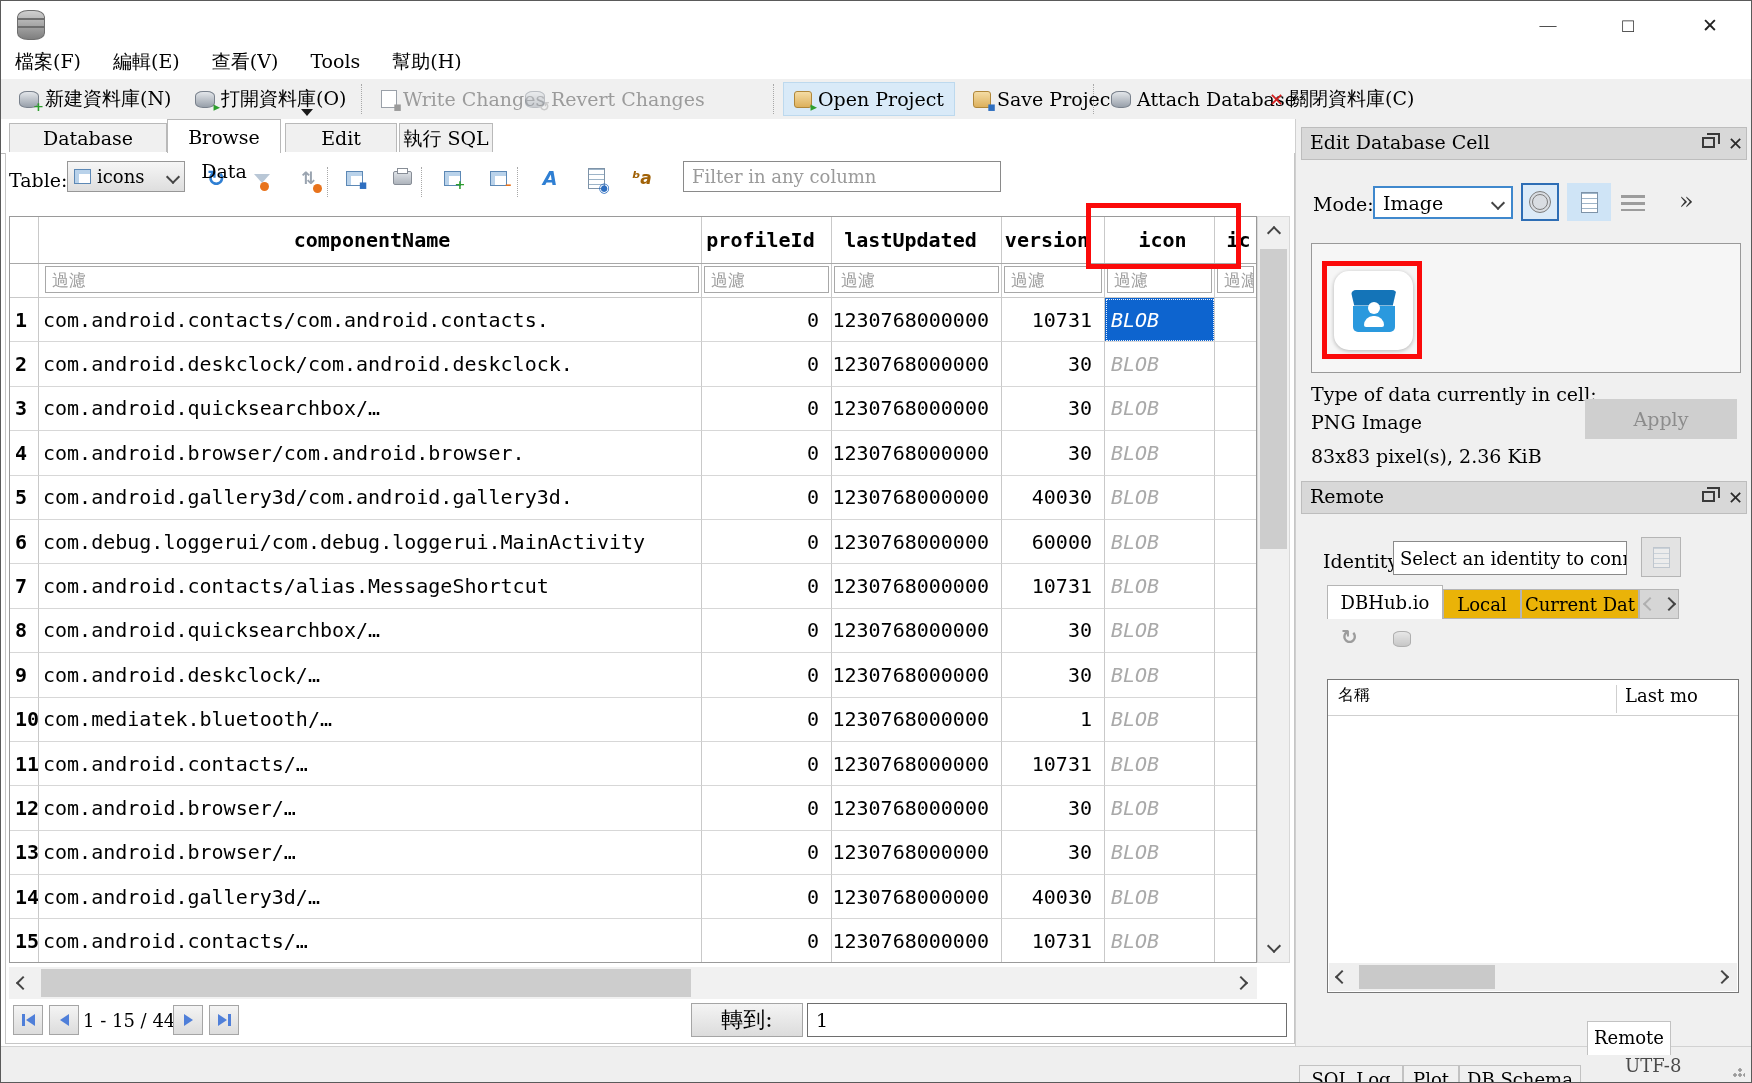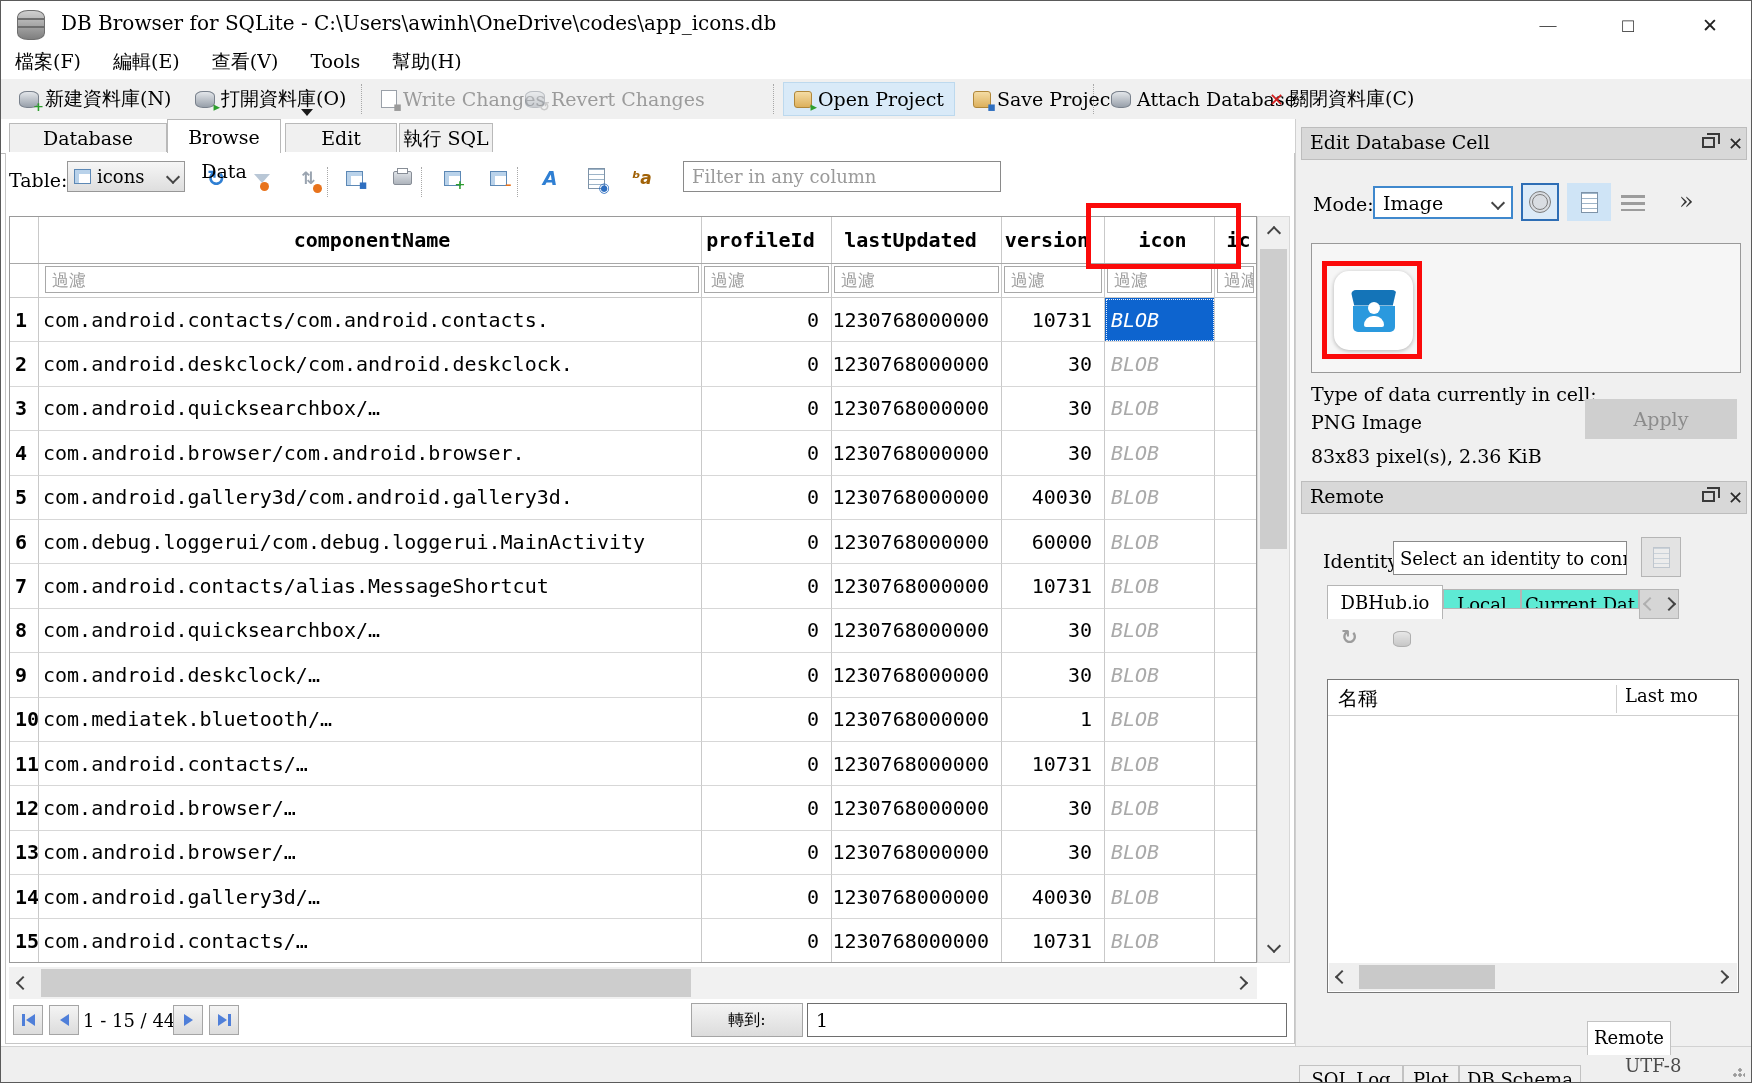--- a/index.html
+++ b/index.html
@@ -99,21 +99,21 @@
 
   
   .navbtn{position:absolute;top:1004px;width:30px;height:30px;background:linear-gradient(#f4f4f4,#dcdcdc);
     border:1px solid #a5a5a5;box-sizing:border-box;display:flex;align-items:center;justify-content:center;gap:1px;}
   .tri{width:0;height:0;border-style:solid;}
   .tri.r{border-width:6px 0 6px 9px;border-color:transparent transparent transparent #4f7fd9;}
   .tri.l{border-width:6px 9px 6px 0;border-color:transparent #4f7fd9 transparent transparent;}
   .vbar{width:3px;height:12px;background:#4f7fd9;}
   #nav-label{left:82px;top:1009px;font-size:18px;}
   #goto-btn{left:690px;top:1002px;width:112px;height:34px;background:linear-gradient(#f4f4f4,#dcdcdc);
-    border:1px solid #a5a5a5;box-sizing:border-box;text-align:center;line-height:32px;font-size:16px;}
+    border:1px solid #a5a5a5;box-sizing:border-box;text-align:center;line-height:32px;font-size:22px;}
   #goto-input{left:806px;top:1002px;width:480px;height:34px;border:1px solid #6e6e6e;box-sizing:border-box;
     font-family:"DejaVu Serif","Liberation Serif",serif;font-size:19px;padding:0 8px;}
 
   
   #dock{left:1294px;top:118px;width:458px;height:927px;background:#f0f0f0;border-left:1px solid #cfcfcf;box-sizing:border-box;}
   .dock-hdr{position:absolute;left:1300px;width:446px;height:33px;background:#d8d8d8;border:1px solid #bdbdbd;
     box-sizing:border-box;font-size:19px;padding:3px 0 0 8px;}
   .hdr-float{position:absolute;top:9px;width:13px;height:11px;border:2px solid #3a3a3a;box-sizing:border-box;}
   .hdr-float:before{content:"";position:absolute;left:3px;top:-6px;width:11px;height:9px;border:2px solid #3a3a3a;border-left:none;border-bottom:none;}
   .hdr-x{position:absolute;top:5px;font:bold 18px "DejaVu Sans",sans-serif;color:#2a2a2a;}
@@ -148,31 +148,31 @@
     font-size:19px;text-align:center;line-height:40px;}
   #size-info{left:1310px;top:444px;font-size:19px;}
 
   
   #identity-label{left:1322px;top:549px;font-size:19px;}
   #identity-select{left:1392px;top:540px;width:234px;height:34px;background:#fff;border:1px solid #8a8a8a;
     box-sizing:border-box;display:flex;align-items:center;padding:0 6px;font-size:18px;white-space:nowrap;overflow:hidden;}
   #identity-btn{left:1640px;top:536px;width:40px;height:40px;background:#e3e3e3;border:1px solid #b5b5b5;
     box-sizing:border-box;display:flex;align-items:center;justify-content:center;}
   .i-doc.pale{opacity:.35;}
-  .rtab{position:absolute;top:588px;height:20px;line-height:30px;text-align:center;font-size:18px;
-    background:#5eead4;border:1px solid #b5b5b5;box-sizing:border-box;overflow:hidden;white-space:nowrap;}
+  .rtab{position:absolute;top:588px;height:30px;line-height:30px;text-align:center;font-size:18px;
+    background:#eab308;border:1px solid #b5b5b5;box-sizing:border-box;overflow:hidden;white-space:nowrap;}
   .rtab.active{top:584px;height:34px;line-height:34px;background:#fff;border-bottom:none;z-index:2;}
   #rtab-scroll{left:1638px;top:588px;width:40px;height:30px;background:#d6d6d6;border:1px solid #b5b5b5;
     box-sizing:border-box;display:flex;align-items:center;justify-content:space-around;}
   #remote-refresh{left:1340px;top:624px;font:bold 20px "DejaVu Sans",sans-serif;color:#9c9c9c;}
   #remote-clone{left:1392px;top:630px;width:16px;height:14px;background:linear-gradient(#e6e6e6,#bdbdbd);
     border:1px solid #a0a0a0;border-radius:7px/4px;opacity:.8;}
   #remote-table{left:1326px;top:678px;width:412px;height:314px;background:#fff;border:1px solid #777;box-sizing:border-box;}
   #remote-th{position:absolute;left:0;top:0;width:100%;height:36px;border-bottom:1px solid #cfcfcf;box-sizing:border-box;}
-  #remote-th .h1{position:absolute;left:10px;top:5px;font-size:20px;}
+  #remote-th .h1{position:absolute;left:10px;top:5px;font-size:16px;}
   #remote-th .h2{position:absolute;left:288px;top:5px;font-size:18px;border-left:1px solid #cfcfcf;padding-left:8px;width:120px;height:28px;}
   #remote-hscroll{position:absolute;left:1px;bottom:1px;width:408px;height:28px;background:#efefef;display:flex;align-items:center;}
   #remote-hthumb{position:absolute;left:30px;top:2px;width:136px;height:24px;background:#c9c9c9;}
 
   
   .dtab{position:absolute;top:1064px;height:28px;line-height:28px;text-align:center;font-size:18px;
     background:#f0f0f0;border:1px solid #c2c2c2;box-sizing:border-box;}
   .dtab.active{top:1020px;height:34px;line-height:32px;background:#fff;border-bottom:none;z-index:3;}
 
   
@@ -187,21 +187,20 @@
   
   .redbox{position:absolute;border:5px solid #fb0a0a;box-sizing:border-box;z-index:50;}
 </style>
 </head>
 <body>
 
 <div id="app">
 
   <div id="titlebar" class="abs">
     <div id="app-logo" class="abs"></div>
-    <div id="window-title" class="abs">DB Browser for SQLite - C:\Users\awinh\OneDrive\codes\app_icons.db</div>
     <div class="winctl abs" style="left:1530px">—</div>
     <div class="winctl abs" style="left:1610px">□</div>
     <div class="winctl abs" style="left:1692px">✕</div>
   </div>
 
   <div id="menubar" class="abs">
     <span class="menu-item">檔案(F)</span>
     <span class="menu-item">編輯(E)</span>
     <span class="menu-item">查看(V)</span>
     <span class="menu-item">Tools</span>

